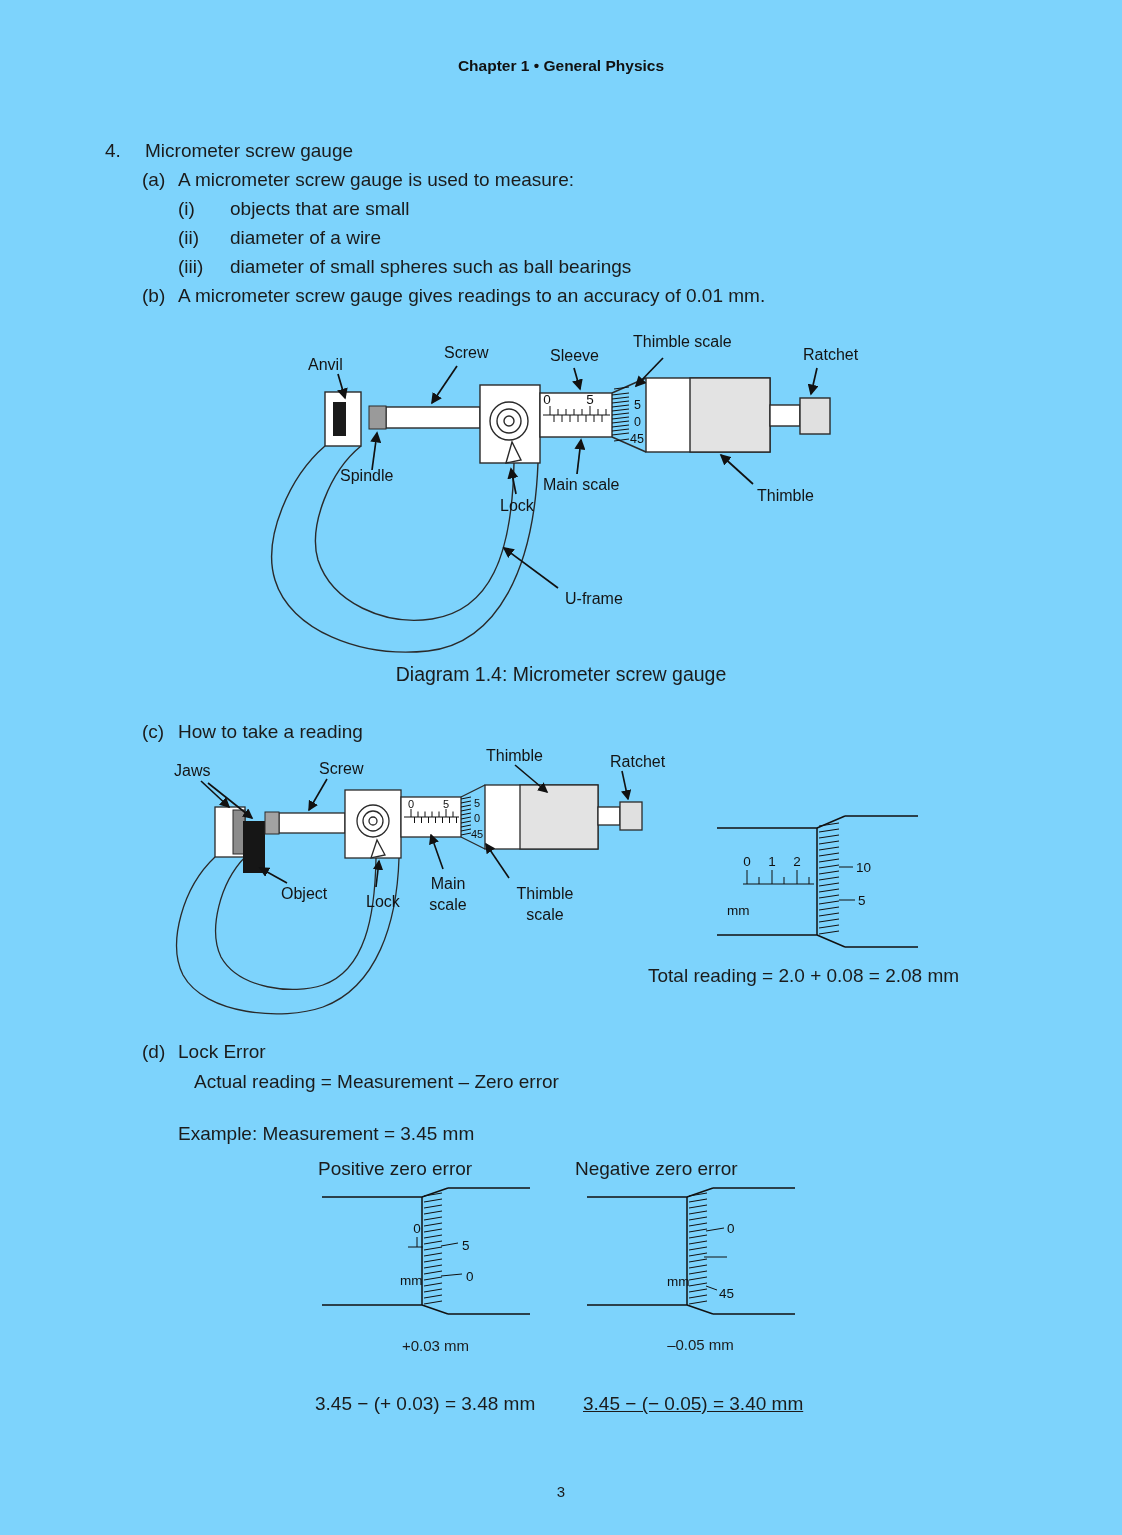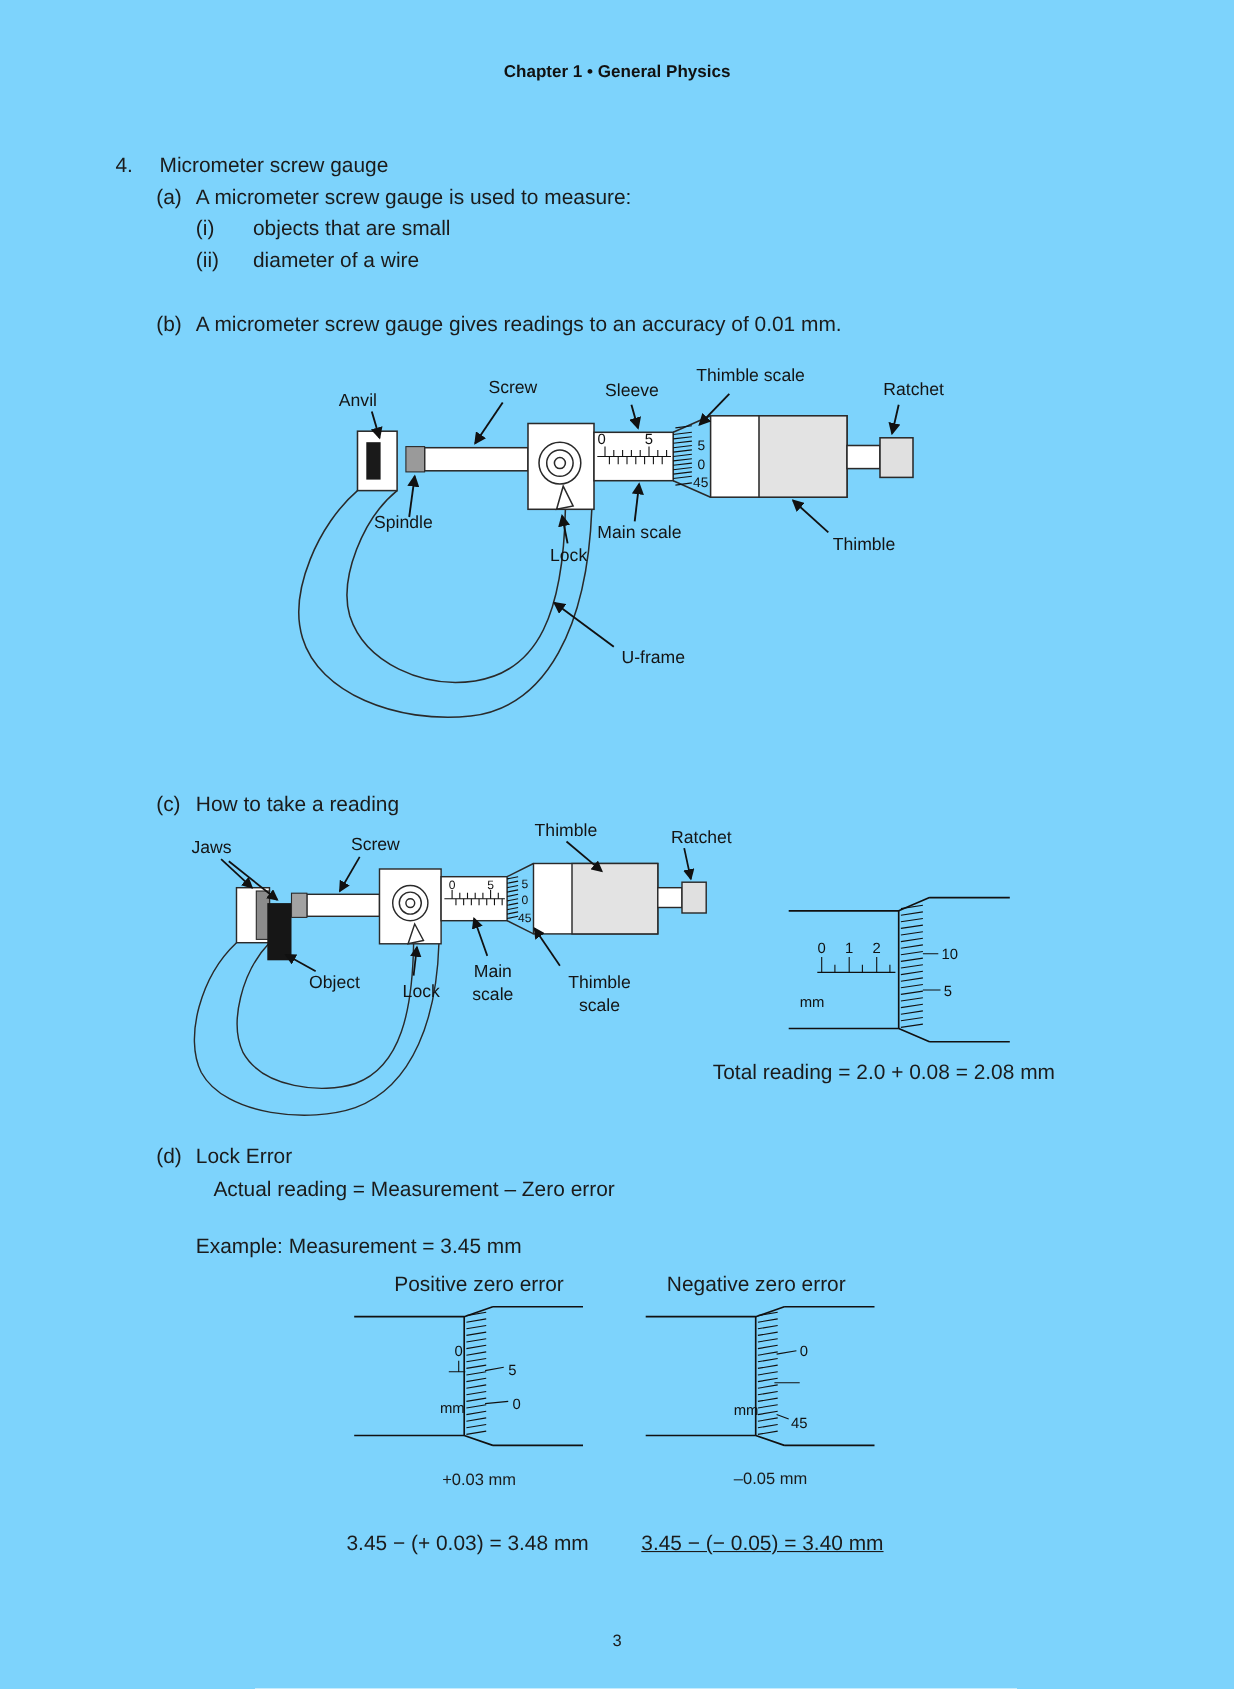--- a/index.html
+++ b/index.html
@@ -10,21 +10,21 @@
   .chapter-header{position:absolute;top:57px;left:0;width:100%;text-align:center;
     font-weight:bold;font-size:15.5px;color:#111;}
   .row{position:absolute;display:flex;font-size:19px;line-height:22px;}
   .row .lab{flex:0 0 auto;}
   .w40{width:40px;} .w36{width:36px;} .w52{width:52px;}
   .txt19{font-size:19px;line-height:22px;}
   .caption{position:absolute;left:0;width:100%;text-align:center;font-size:19.5px;}
   .diagram{position:absolute;}
   .lbl{position:absolute;font-size:16px;color:#141414;white-space:nowrap;line-height:18px;}
   .lbl2{text-align:center;line-height:21px;}
-  .zetitle{position:absolute;font-size:19px;text-align:center;}
+  .zetitle{position:absolute;font-size:19px;text-align:left;}
   .zeval{position:absolute;font-size:15px;text-align:center;}
   .eq{position:absolute;font-size:19px;}
   .pagenum{position:absolute;left:0;width:100%;text-align:center;font-size:15px;}
   svg{display:block;}
   svg text{font-family:"Liberation Sans",sans-serif;fill:#111;}
   .t11{font-size:11px;} .t12{font-size:12.5px;} .t13{font-size:13.5px;}
 </style>
 </head>
 <body>
 
@@ -40,20 +40,24 @@
     <span class="lab w36">(a)</span>
     <span>A micrometer screw gauge is used to measure:</span>
   </div>
   <div class="row" style="top:198px;left:178px;">
     <span class="lab w52">(i)</span>
     <span>objects that are small</span>
   </div>
   <div class="row" style="top:227px;left:178px;">
     <span class="lab w52">(ii)</span>
     <span>diameter of a wire</span>
+  </div>
+  <div class="row" style="top:256px;left:178px;">
+    <span class="lab w52">(iii)</span>
+    <span>diameter of small spheres such as ball bearings</span>
   </div>
   <div class="row" style="top:285px;left:142px;">
     <span class="lab w36">(b)</span>
     <span>A micrometer screw gauge gives readings to an accuracy of 0.01 mm.</span>
   </div>
 
   <div class="diagram" style="left:250px;top:328px;width:640px;height:332px;">
     <svg width="640" height="332" viewBox="0 0 640 332">
       <defs>
         <marker id="ah1" viewBox="0 0 10 10" refX="8.5" refY="5" markerWidth="6.5" markerHeight="6.5" orient="auto-start-reverse">
@@ -108,20 +112,21 @@
     <span class="lbl" style="left:300px;top:19px;">Sleeve</span>
     <span class="lbl" style="left:383px;top:5px;">Thimble scale</span>
     <span class="lbl" style="left:553px;top:18px;">Ratchet</span>
     <span class="lbl" style="left:90px;top:139px;">Spindle</span>
     <span class="lbl" style="left:250px;top:169px;">Lock</span>
     <span class="lbl" style="left:293px;top:148px;">Main scale</span>
     <span class="lbl" style="left:507px;top:159px;">Thimble</span>
     <span class="lbl" style="left:315px;top:262px;">U-frame</span>
   </div>
 
+  <div class="caption" style="top:663px;">Diagram 1.4: Micrometer screw gauge</div>
 
   <div class="row" style="top:721px;left:142px;">
     <span class="lab w36">(c)</span>
     <span>How to take a reading</span>
   </div>
 
   <div class="diagram" style="left:165px;top:745px;width:520px;height:285px;">
     <svg width="520" height="285" viewBox="0 0 520 285">
       <defs>
         <marker id="ah2" viewBox="0 0 10 10" refX="8.5" refY="5" markerWidth="6.5" markerHeight="6.5" orient="auto-start-reverse">

